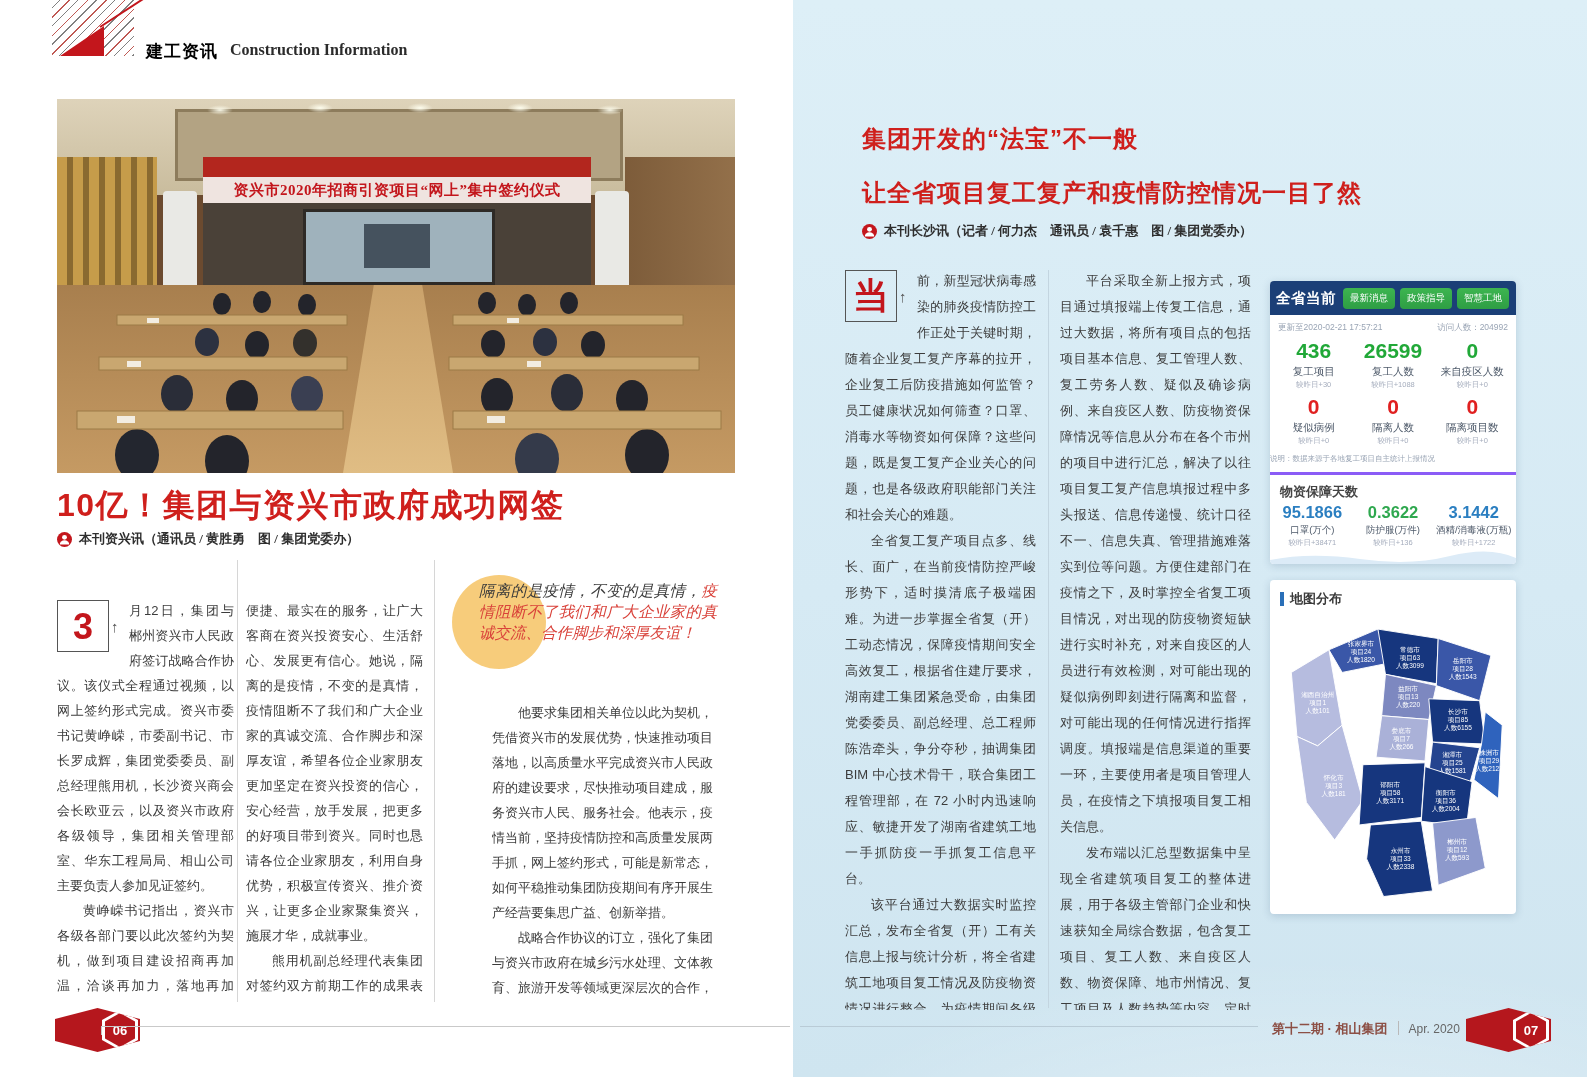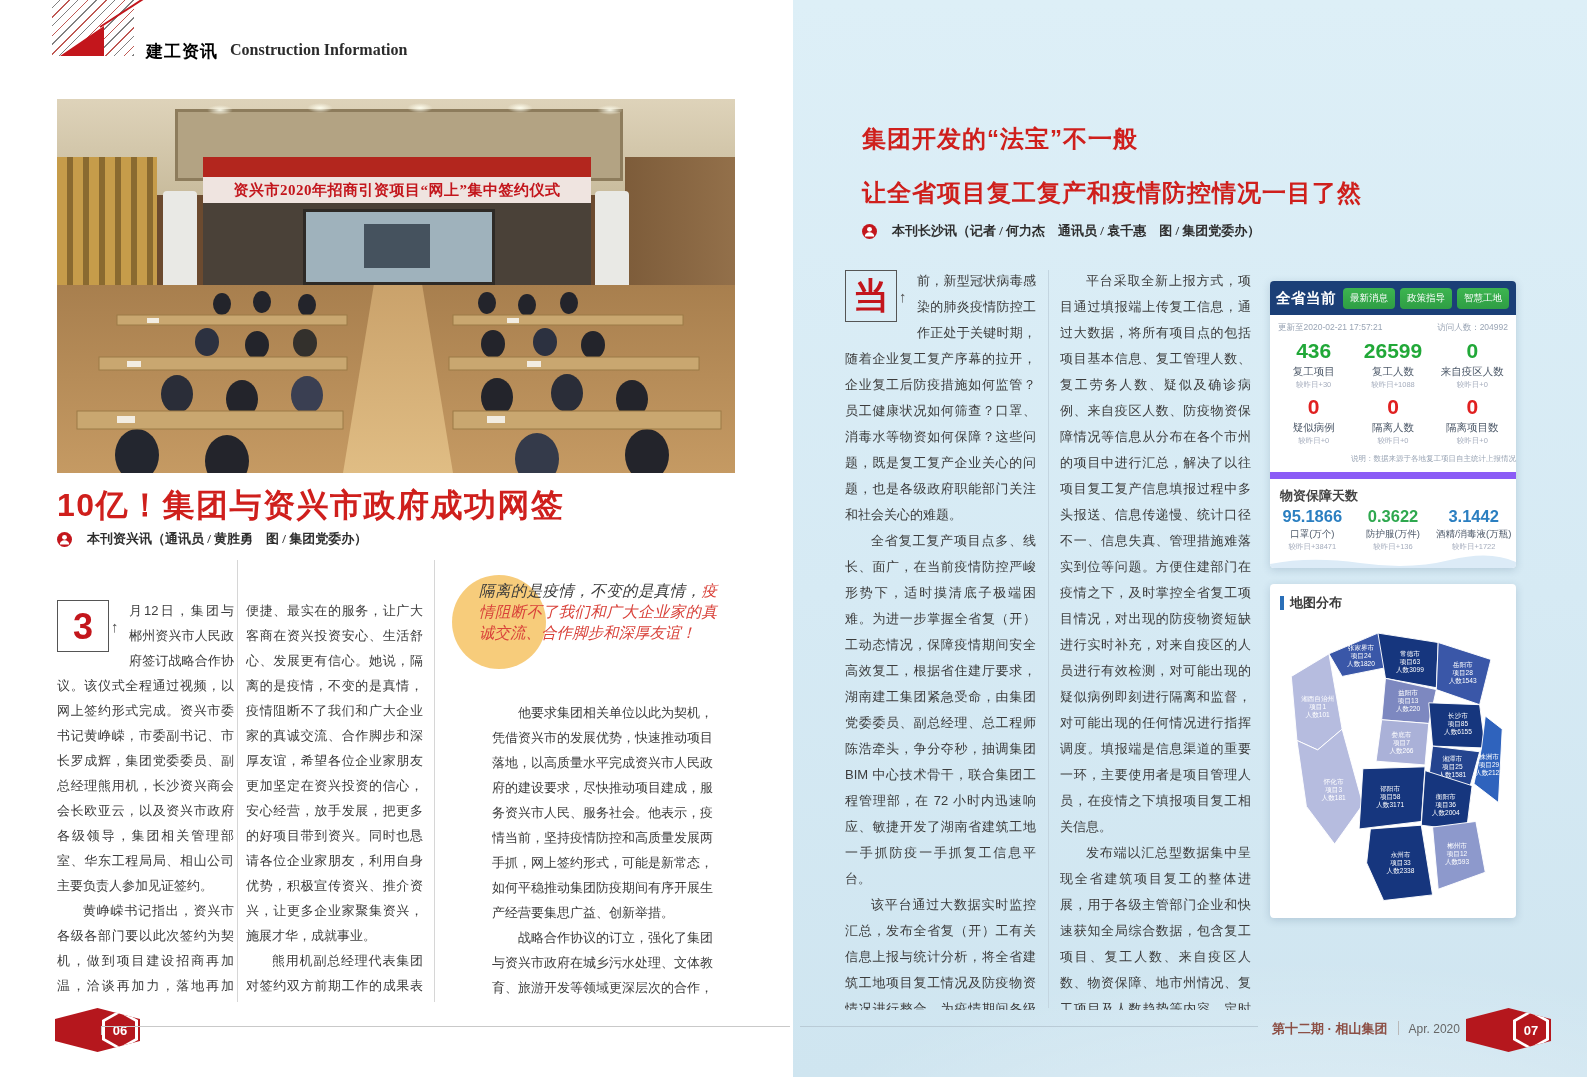--- a/index.html
+++ b/index.html
@@ -41,21 +41,21 @@
     font-family:"Liberation Serif","DejaVu Serif",serif;letter-spacing:.5px;white-space:nowrap;}
   .ph-stage{position:absolute;left:146px;top:104px;width:388px;height:82px;background:#4a4138;}
   .ph-screen{position:absolute;left:246px;top:110px;width:186px;height:70px;background:#9fb2bc;border:3px solid #2e2a26;}
   .ph-screen::after{content:"";position:absolute;left:58px;top:12px;width:66px;height:44px;background:#45525e;}
   .ph-floor{position:absolute;left:0;top:186px;width:100%;height:188px;background:linear-gradient(#a87f4e,#c59a63);}
   .ph-aisle{position:absolute;left:286px;top:186px;width:110px;height:188px;background:linear-gradient(#caa26b,#e0bd84);
     clip-path:polygon(28% 0,72% 0,100% 100%,0 100%);}
 
   
   .l-headline{left:57px;top:484px;font-size:32px;font-weight:bold;color:#cf1f1c;letter-spacing:1.5px;white-space:nowrap;}
-  .byline{display:flex;align-items:center;gap:15px;font-size:13px;font-weight:bold;color:#2e2e2e;
+  .byline{display:flex;align-items:center;gap:7px;font-size:13px;font-weight:bold;color:#2e2e2e;
     font-family:"Liberation Serif","DejaVu Serif",serif;white-space:nowrap;}
   .l-byline{left:57px;top:530px;}
   .r-byline{left:862px;top:222px;}
 
   .bodycol{font-size:13px;line-height:25px;text-align:justify;color:#3c3c3c;}
   .bodycol p{margin:0;}
   .bodycol p.ind{text-indent:2em;}
   .col-l1{left:57px;top:598px;width:177px;height:404px;overflow:hidden;}
   .col-l2{left:246px;top:598px;width:177px;height:404px;overflow:hidden;}
   .col-l3{left:492px;top:700px;width:221px;height:302px;overflow:hidden;}
@@ -93,21 +93,21 @@
   .app-tabs{height:34px;background:#1b3f77;display:flex;align-items:center;padding:0 6px;gap:5px;}
   .tab-active{font-size:14.5px;font-weight:bold;color:#fff;margin-right:2px;letter-spacing:.5px;}
   .tab-pill{font-size:9.5px;color:#fff;background:linear-gradient(#3db550,#2e9e44);border-radius:4px;padding:4px 7px;white-space:nowrap;cursor:pointer;}
   .app-meta{display:flex;justify-content:space-between;padding:7px 8px 2px 8px;font-size:8.5px;color:#9aa5b5;}
   .stat-grid{display:flex;padding:2px 4px;}
   .stat{flex:1;text-align:center;}
   .stat-val{font-size:21px;font-weight:bold;line-height:26px;}
   .val-green{color:#21a838;} .val-red{color:#e02020;}
   .stat-lab{font-size:10.5px;color:#4e5a6a;margin-top:1px;white-space:nowrap;}
   .stat-del{font-size:7.5px;color:#a5adbd;margin-top:1px;}
-  .app-note{text-align:right;font-size:7.5px;color:#9aa5b5;padding:6px 0 8px 0;border-bottom:7px solid #8b5cf6;}
+  .app-note{text-align:left;font-size:7.5px;color:#9aa5b5;padding:6px 0 8px 0;border-bottom:3px solid #8b5cf6;}
   .sup-title{font-size:13px;color:#444;padding:8px 10px 0 10px;font-weight:bold;}
   .sup-days{text-align:center;font-size:19px;font-weight:bold;color:#21a838;padding:4px 0;}
   .sup-grid{display:flex;padding:0 2px 2px 2px;}
   .sup-val{font-size:16.5px;font-weight:bold;line-height:22px;}
   .trend-wave{display:block;width:100%;height:14px;}
   .map-card{margin-top:16px;padding-bottom:8px;}
   .map-title{display:flex;align-items:center;gap:6px;font-size:13px;font-weight:bold;color:#3a3a3a;padding:10px 0 4px 10px;}
   .map-title i{display:block;width:4px;height:14px;background:#2a6fb8;}
   #hunan-map{display:block;margin:2px auto 0 auto;}
   .map-label{font-size:7px;fill:#ffffff;text-anchor:middle;}

